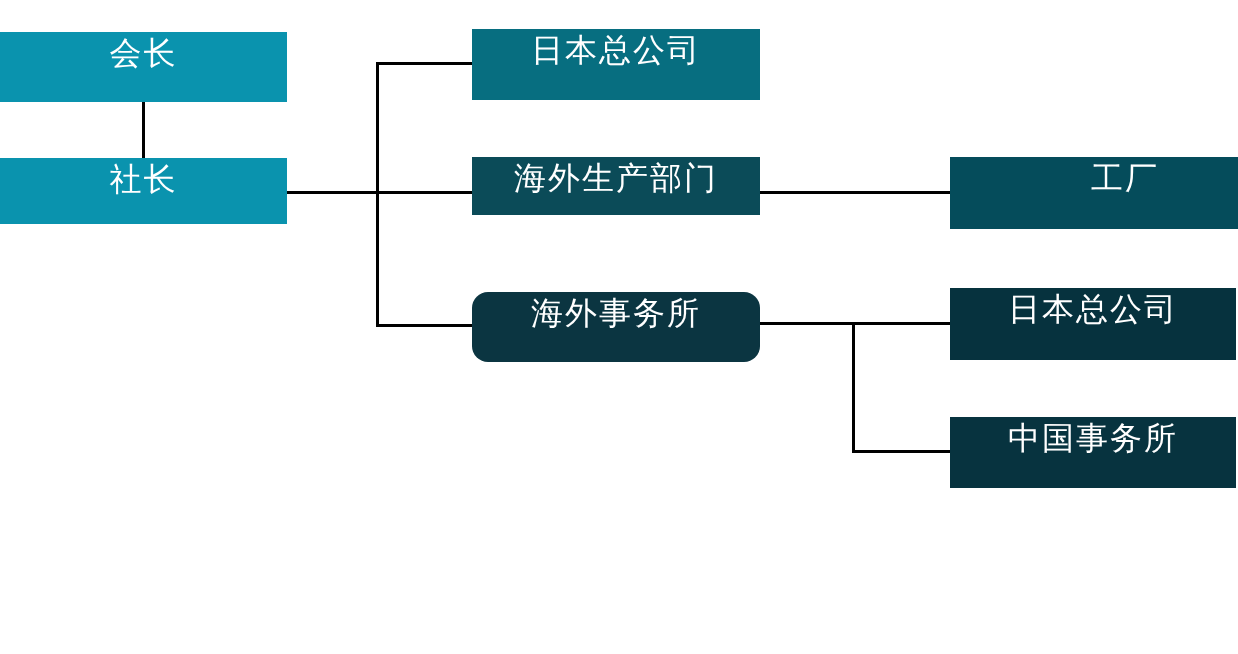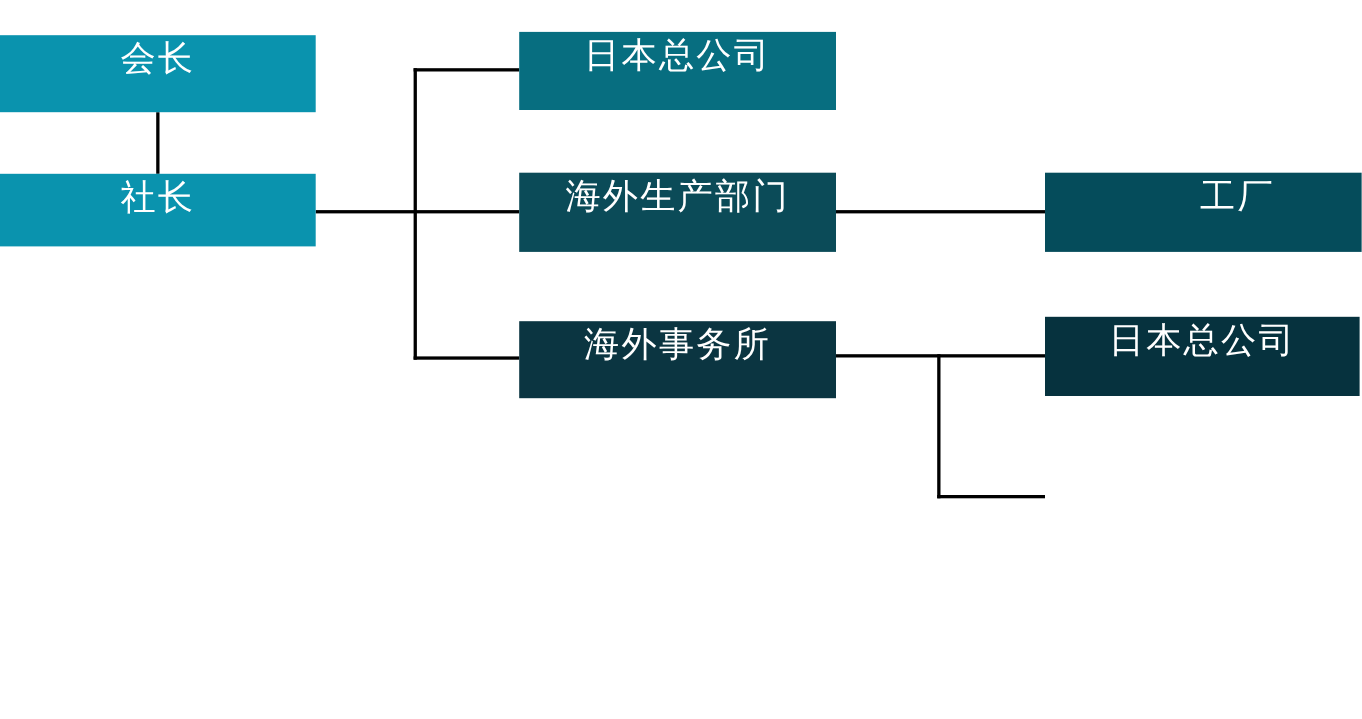--- a/index.html
+++ b/index.html
@@ -60,30 +60,33 @@
   </div>
 
   <div class="node" style="left: 0px; top: 158px; width: 287px; height: 66px; background-color: rgb(10, 147, 174);">
     <span>社长</span>
   </div>
 
   <div class="node" style="left: 472px; top: 29px; width: 288px; height: 71px; background-color: rgb(7, 110, 128);">
     <span>日本总公司</span>
   </div>
 
-  <div class="node" style="left: 472px; top: 157px; width: 288px; height: 72px; background-color: rgb(11, 75, 88);">
+  <div class="node" style="left: 472px; top: 157px; width: 288px; height: 58px; background-color: rgb(11, 75, 88);">
     <span>海外生产部门</span>
   </div>
 
-  <div class="node" style="left: 472px; top: 292px; width: 288px; height: 70px; background-color: rgb(11, 53, 65);">
+  <div class="node" style="left: 472px; top: 292px; width: 288px; height: 70px; background-color: rgb(11, 53, 65); border-radius: 16px;">
     <span>海外事务所</span>
   </div>
 
   <div class="node" style="left: 950px; top: 157px; width: 286px; height: 72px; background-color: rgb(5, 76, 91); padding-left: 32px;">
     <span>工厂</span>
   </div>
 
   <div class="node" style="left: 950px; top: 288px; width: 286px; height: 72px; background-color: rgb(6, 50, 62);">
     <span>日本总公司</span>
   </div>
 
+  <div class="node" style="left: 950px; top: 417px; width: 286px; height: 71px; background-color: rgb(7, 51, 63);">
+    <span>中国事务所</span>
+  </div>
 
 </div>
 
 </body></html>

